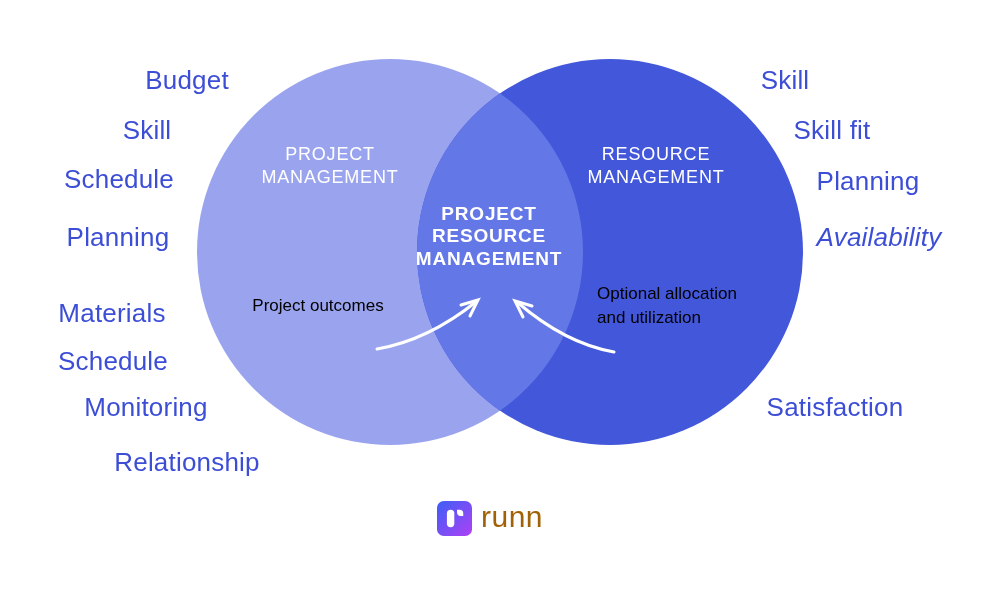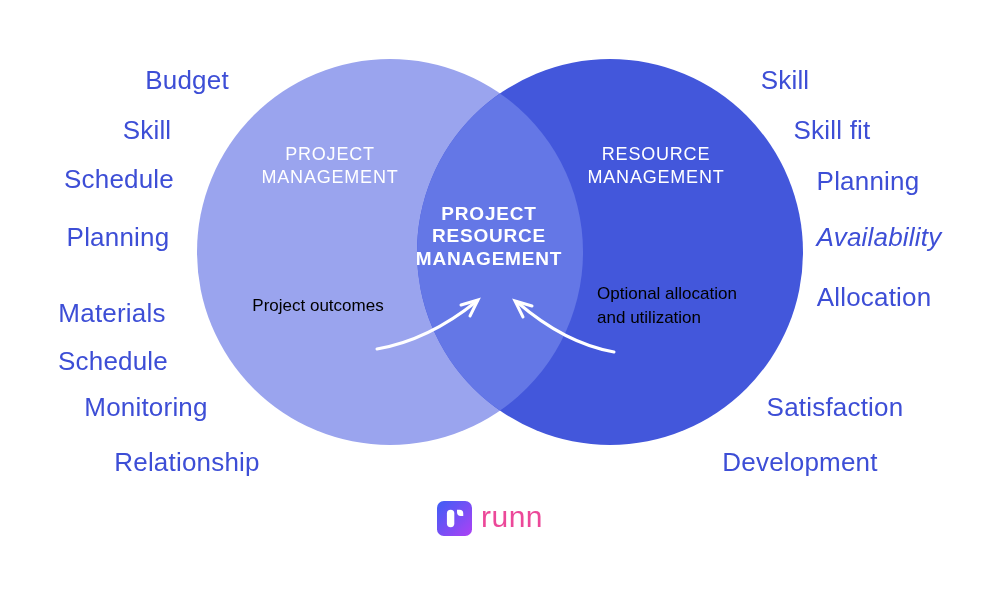--- a/index.html
+++ b/index.html
@@ -69,21 +69,21 @@
     gap: 9px;
   }
   .logo-mark {
     width: 35px;
     height: 35px;
     display: block;
   }
   .logo-word {
     font-size: 30px;
     font-weight: 500;
-    color: #ec4899;
+    color: #a16207;
     letter-spacing: 0.5px;
     line-height: 1;
     padding-bottom: 4px;
   }
 </style>
 </head>
 <body>
 
 <div class="canvas">
 
@@ -134,23 +134,21 @@
   <div class="term" style="left:118px; top:237px;">Planning</div>
   <div class="term" style="left:112px; top:313px;">Materials</div>
   <div class="term" style="left:113px; top:353px;margin-top:8px;">Schedule</div>
   <div class="term" style="left:146px; top:407px;">Monitoring</div>
   <div class="term" style="left:187px; top:462px;text-align:center;">Relationship</div>
 
   <div class="term" style="left:785px; top:80px;">Skill</div>
   <div class="term" style="left:832px; top:130px;">Skill fit</div>
   <div class="term" style="left:868px; top:181px;">Planning</div>
   <div class="term" style="left:879px; top:237px;font-style:italic;">Availability</div>
-  <div class="term" style="left:874px; top:297px;">Allocation</div>
   <div class="term" style="left:835px; top:407px;">Satisfaction</div>
-  <div class="term" style="left:800px; top:462px;">Development</div>
 
   <div class="logo">
     <svg class="logo-mark" viewBox="0 0 36 36">
       <defs>
         <linearGradient id="runn-grad" x1="0" y1="0" x2="1" y2="1">
           <stop offset="0" stop-color="#3E5EF5"></stop>
           <stop offset="1" stop-color="#AD41F5"></stop>
         </linearGradient>
       </defs>
       <rect x="0" y="0" width="36" height="36" rx="7" fill="url(#runn-grad)"></rect>

